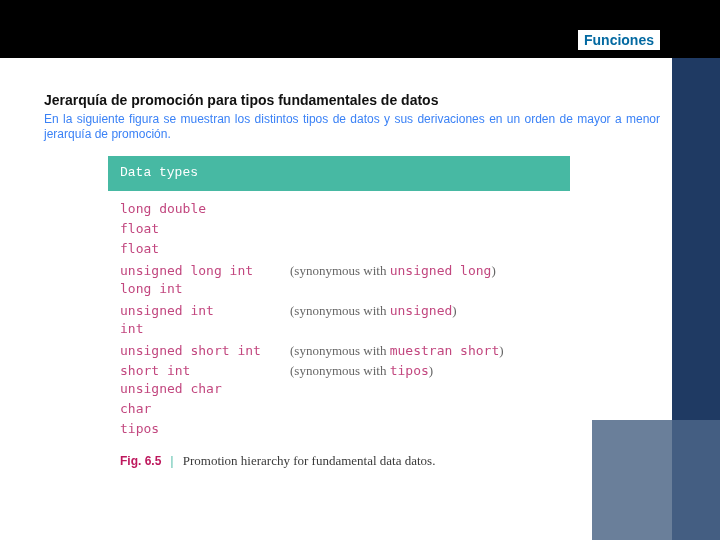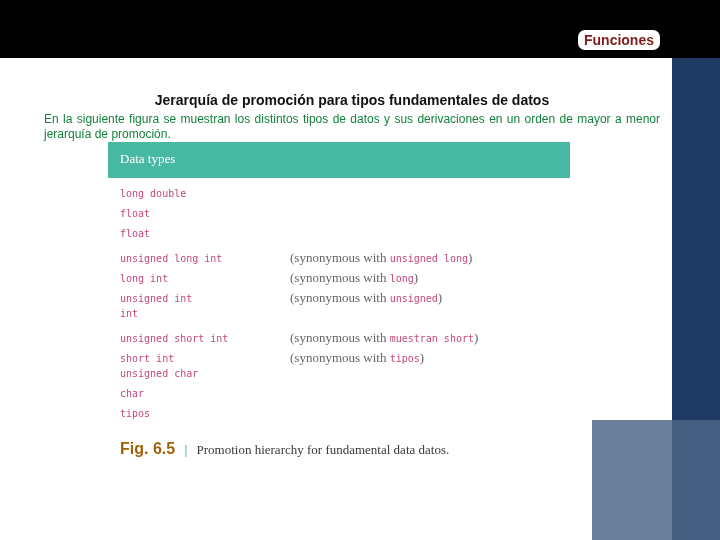--- a/index.html
+++ b/index.html
@@ -18,64 +18,65 @@
   .right-bar-light {
     position: absolute; right: 0; bottom: 0; width: 128px; height: 120px;
     background: #6a7f9a;
   }
   .right-bar-overlap {
     position: absolute; right: 0; bottom: 0; width: 48px; height: 120px;
     background: #445e82;
   }
   .header-title {
     position: absolute; top: 30px; right: 60px;
-    color: #7f1d1d; font-weight: 700; font-size: 14px;
-    background: #fff; padding: 2px 6px; border-radius: 7px;
+    color: #0369a1; font-weight: 700; font-size: 14px;
+    background: #fff; padding: 2px 6px;
   }
   .content {
     position: absolute; left: 44px; right: 60px; top: 92px;
   }
   .sect-title {
-    font-weight: 700; font-size: 14px; color: #111; margin-bottom: 4px; text-align: center;
+    font-weight: 700; font-size: 14px; color: #111; margin-bottom: 4px;
   }
   .body-text {
-    font-size: 12px; color: #15803d; text-align: justify; line-height: 1.25;
+    font-size: 12px; color: #3b82f6; text-align: justify; line-height: 1.25;
+    margin-bottom: 14px;
   }
   .figure {
     margin-left: 64px; width: 462px;
     background: #fff;
     position: relative; z-index: 3;
   }
   .fig-head {
     background: #47b9a3; color: #fff;
-    font-family: Liberation Serif, serif;
+    font-family: Liberation Mono, monospace;
     font-size: 13px; padding: 9px 12px 11px;
   }
   .fig-body { padding: 10px 12px 6px; }
   .row { display: flex; align-items: baseline; height: 20px; }
   .kw {
     color: #c2477f; font-family: Consolas, "Lucida Console", monospace;
-    font-size: 10px; white-space: pre;
+    font-size: 13px; white-space: pre;
   }
   .prefix {
     color: #666; font-family: Liberation Serif, serif;
     font-size: 13px;
   }
   .suffix {
     color: #666; font-family: Georgia, "Times New Roman", serif;
     font-size: 13px;
   }
   .left-col { width: 170px; flex: 0 0 auto; }
   .right-col { flex: 1 1 auto; }
   .caption {
     padding: 6px 12px 10px; font-size: 13px;
     font-family: Georgia, "Times New Roman", serif;
     color: #3a3a3a;
   }
-  .caption .fignum { color: #a16207; font-weight: 700; font-family: Verdana, sans-serif; font-size: 16px;}
+  .caption .fignum { color: #be185d; font-weight: 700; font-family: Verdana, sans-serif; font-size: 12px;}
   .caption .pipe { color: #47b9a3; padding: 0 6px; font-weight: 700;}
 </style>
 </head>
 <body>
 
 <div class="top-strip"></div>
 <div class="right-bar"></div>
 <div class="right-bar-light"></div>
 <div class="right-bar-overlap"></div>
 <div class="header-title">Funciones</div>
@@ -98,21 +99,20 @@
       <div class="row">
           <span class="left-col kw">float</span>
           <span class="right-col"><span class="prefix"></span><span class="kw"></span><span class="suffix"></span></span>
         </div>
       <div class="row">
           <span class="left-col kw">unsigned long int</span>
           <span class="right-col"><span class="prefix">(synonymous with </span><span class="kw">unsigned long</span><span class="suffix">)</span></span>
         </div>
       <div class="row">
           <span class="left-col kw">long int</span>
-          <span class="right-col"><span class="prefix">(synonymous with </span><span class="kw">long</span><span class="suffix">)</span></span>
         </div>
       <div class="row">
           <span class="left-col kw">unsigned int</span>
           <span class="right-col"><span class="prefix">(synonymous with </span><span class="kw">unsigned</span><span class="suffix">)</span></span>
         </div>
       <div class="row">
           <span class="left-col kw">int</span>
           <span class="right-col"><span class="prefix"></span><span class="kw"></span><span class="suffix"></span></span>
         </div>
       <div class="row">

